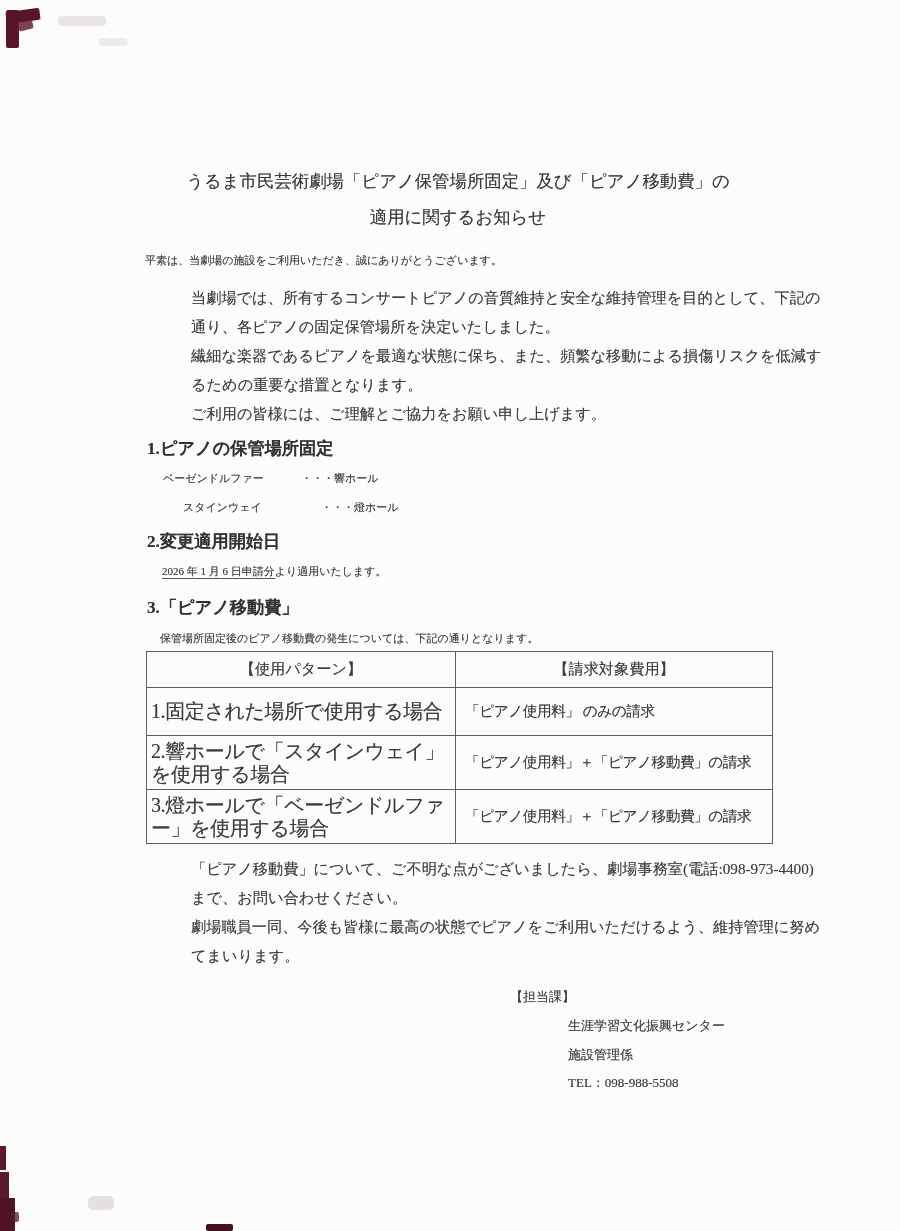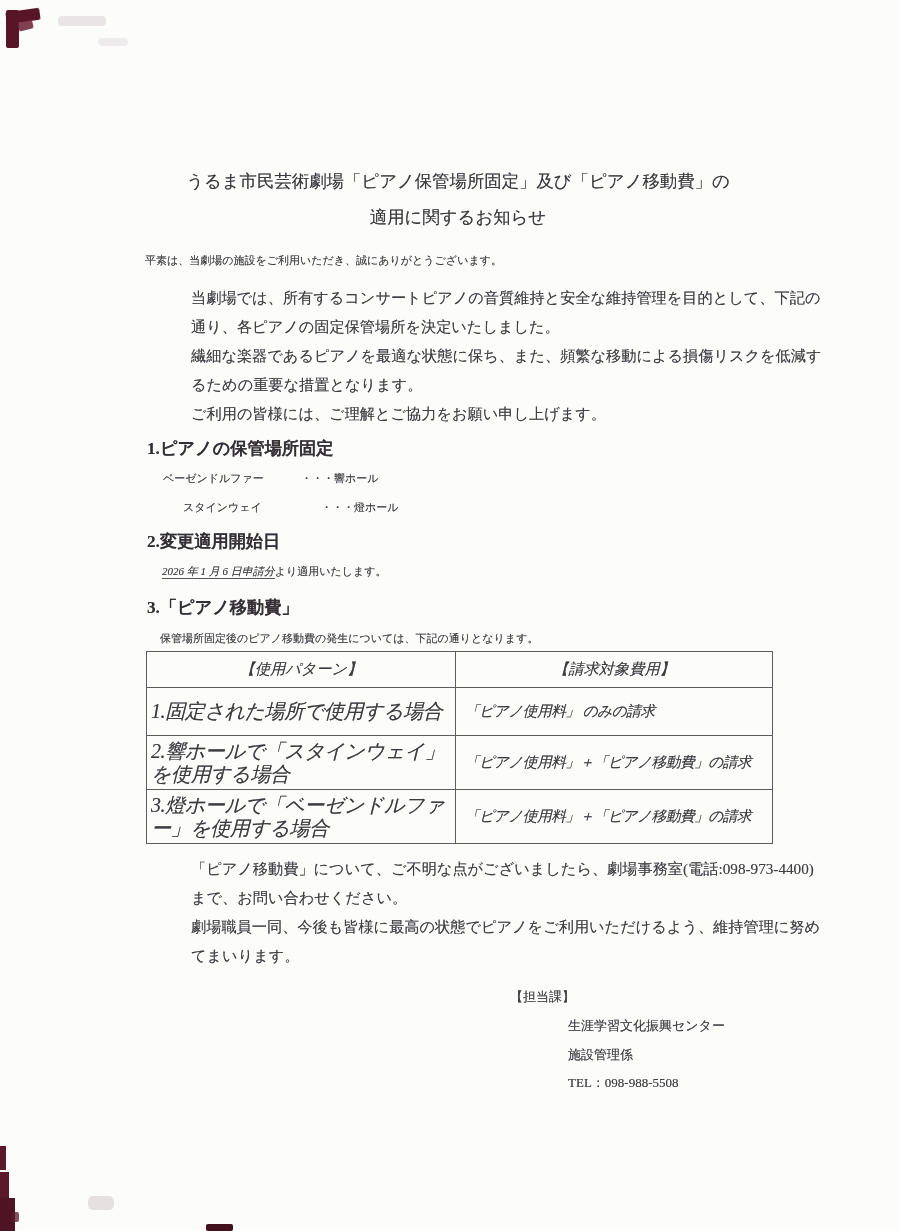--- a/index.html
+++ b/index.html
@@ -9,27 +9,27 @@
     color:#403e42;overflow:hidden;
     text-shadow:0 0 0.5px rgba(64,62,66,0.55);
   }
   .abs{position:absolute;}
   .title-line{left:0;width:900px;text-align:center;font-size:17.4px;line-height:36px;transform:translateX(8px);color:#3b393d;}
   .body-line{font-size:11px;line-height:29px;white-space:nowrap;}
   .para{font-size:15.2px;line-height:29px;margin-left:46px;}
   .para div{white-space:nowrap;}
   .heading{font-weight:700;font-size:17.2px;line-height:24px;color:#333035;white-space:nowrap;text-align:right;}
   .item-name{display:inline-block;width:138px;}
-  .underline{border-bottom:1.3px solid #56535a;padding-bottom:1px;font-style:italic;}
+  .underline{border-bottom:1.3px solid #56535a;padding-bottom:1px;}
   table.fee{
     position:absolute;left:146px;top:651px;width:626px;
     border-collapse:collapse;table-layout:fixed;
     font-size:15.2px;color:#3d3b3f;
   }
-  table.fee td,table.fee th{border:1px solid #5d5c60;font-weight:normal;vertical-align:middle;font-style:italic;}
+  table.fee td,table.fee th{border:1px solid #5d5c60;font-weight:normal;vertical-align:middle;}
   th.hdr{height:33px;text-align:center;font-size:15.2px;}
   td.pattern{padding:3px 5px 3px 4px;line-height:23px;font-size:20px;letter-spacing:-0.4px;}
   td.fee-cell{padding-left:9px;white-space:nowrap;font-size:14.7px;letter-spacing:-0.5px;}
   tr.r1{height:48px;} tr.r2{height:54px;} tr.r3{height:54px;}
   .sig{font-size:13px;line-height:24px;white-space:nowrap;}
   .artifact{position:absolute;filter:blur(0.5px);}
 </style>
 </head>
 <body>
 

